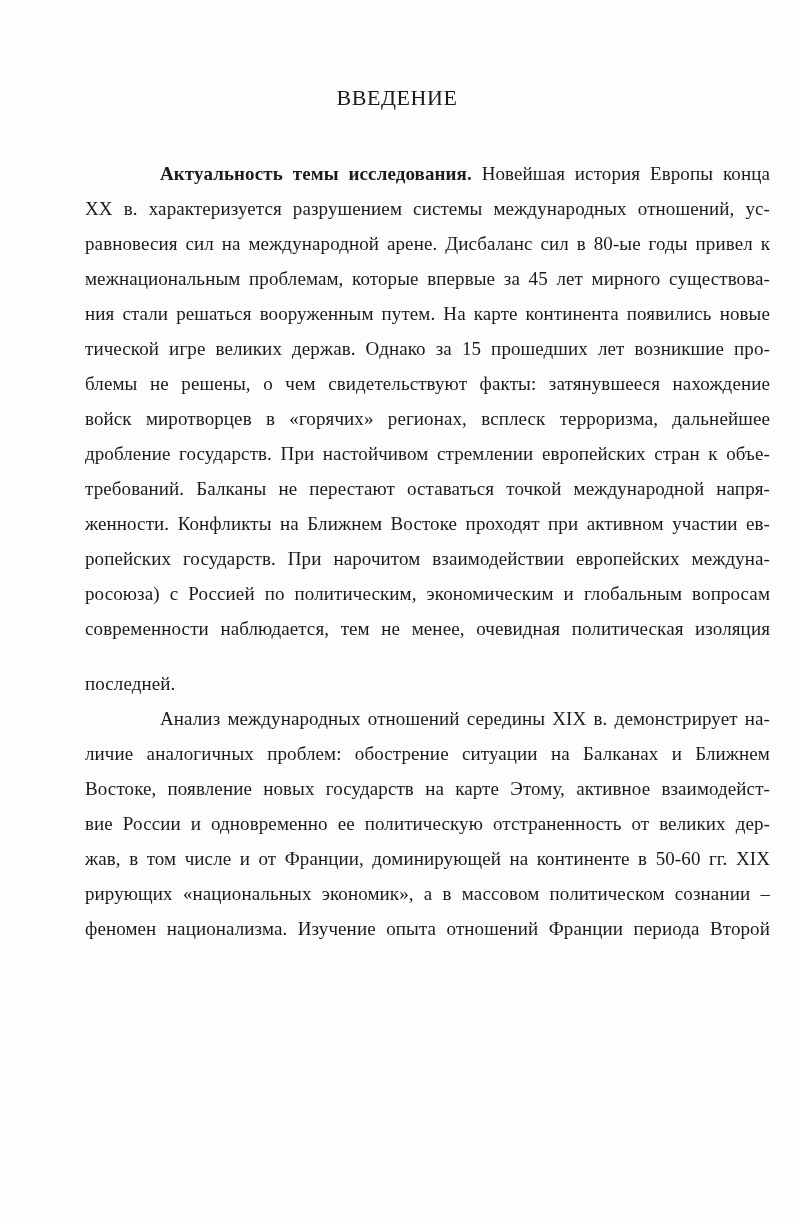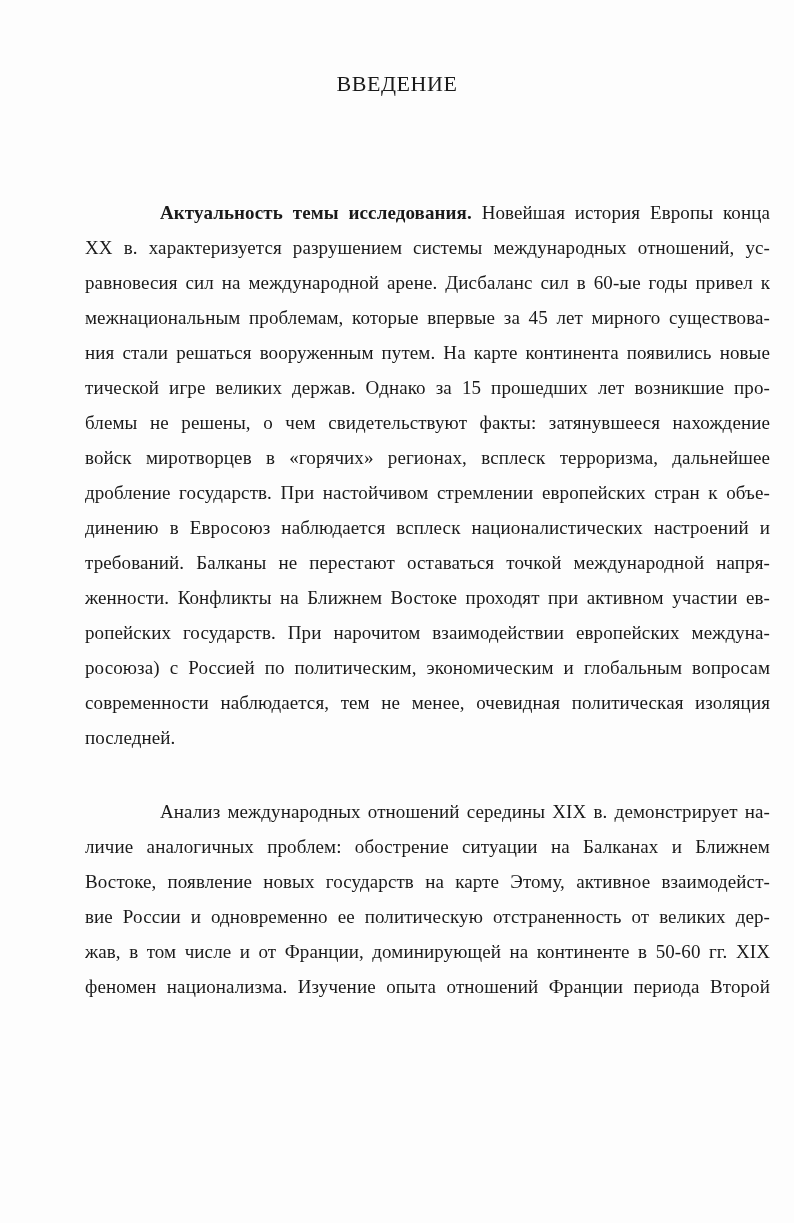--- a/index.html
+++ b/index.html
@@ -15,21 +15,21 @@
     position:relative;
     width:794px;
     height:1223px;
     background:var(--paper);
     overflow:hidden;
     font-family:"Liberation Serif","DejaVu Serif",serif;
     color:var(--ink);
   }
   .heading{
     position:absolute;
-    top:72px;
+    top:86px;
     left:0;
     right:0;
     margin:0;
     text-align:center;
     font-size:22px;
     font-weight:400;
     letter-spacing:0.6px;
     line-height:24px;
   }
   .body-text{
@@ -47,57 +47,57 @@
     line-height:35px;
     font-size:19px;
     text-align:justify;
     text-align-last:justify;
     -moz-text-align-last:justify;
     overflow:hidden;
     letter-spacing:0.1px;
   }
   .line.indent{
     text-indent:75px;
-    margin-top:39px;
   }
   .line.last-left{
     text-align:left;
     text-align-last:left;
+    margin-top:20px;
     -moz-text-align-last:left;
   }
   b.lead{
     font-weight:700;
   }
 </style>
 </head>
 <body>
 
 <div class="page">
   <h1 class="heading">ВВЕДЕНИЕ</h1>
   <div class="body-text">
       <div class="paragraph">
         <div class="line indent"><b class="lead">Актуальность темы исследования.</b> Новейшая история Европы конца</div>
         <div class="line">ХХ в. характеризуется разрушением системы международных отношений, ус-</div>
-        <div class="line">равновесия сил на международной арене. Дисбаланс сил в 60-ые годы привел к</div>
+        <div class="line">равновесия сил на международной арене. Дисбаланс сил в 80-ые годы привел к</div>
         <div class="line">межнациональным проблемам, которые впервые за 45 лет мирного существова-</div>
         <div class="line">ния стали решаться вооруженным путем. На карте континента появились новые</div>
         <div class="line">тической игре великих держав. Однако за 15 прошедших лет возникшие про-</div>
         <div class="line">блемы не решены, о чем свидетельствуют факты: затянувшееся нахождение</div>
         <div class="line">войск миротворцев в «горячих» регионах, всплеск терроризма, дальнейшее</div>
         <div class="line">дробление государств. При настойчивом стремлении европейских стран к объе-</div>
-        <div class="line">динению в Евросоюз наблюдается всплеск националистических настроений и</div>
         <div class="line">требований. Балканы не перестают оставаться точкой международной напря-</div>
         <div class="line">женности. Конфликты на Ближнем Востоке проходят при активном участии ев-</div>
         <div class="line">ропейских государств. При нарочитом взаимодействии европейских междуна-</div>
         <div class="line">росоюза) с Россией по политическим, экономическим и глобальным вопросам</div>
         <div class="line">современности наблюдается, тем не менее, очевидная политическая изоляция</div>
         <div class="line last-left">последней.</div>
       </div>
       <div class="paragraph">
         <div class="line indent">Анализ международных отношений середины XIX в. демонстрирует на-</div>
         <div class="line">личие аналогичных проблем: обострение ситуации на Балканах и Ближнем</div>
         <div class="line">Востоке, появление новых государств на карте Этому, активное взаимодейст-</div>
         <div class="line">вие России и одновременно ее политическую отстраненность от великих дер-</div>
         <div class="line">жав, в том числе и от Франции, доминирующей на континенте в 50-60 гг. XIX</div>
+        <div class="line">рирующих «национальных экономик», а в массовом политическом сознании –</div>
         <div class="line">феномен национализма. Изучение опыта отношений Франции периода Второй</div>
       </div>
     </div>
 </div>
 
 </body></html>

